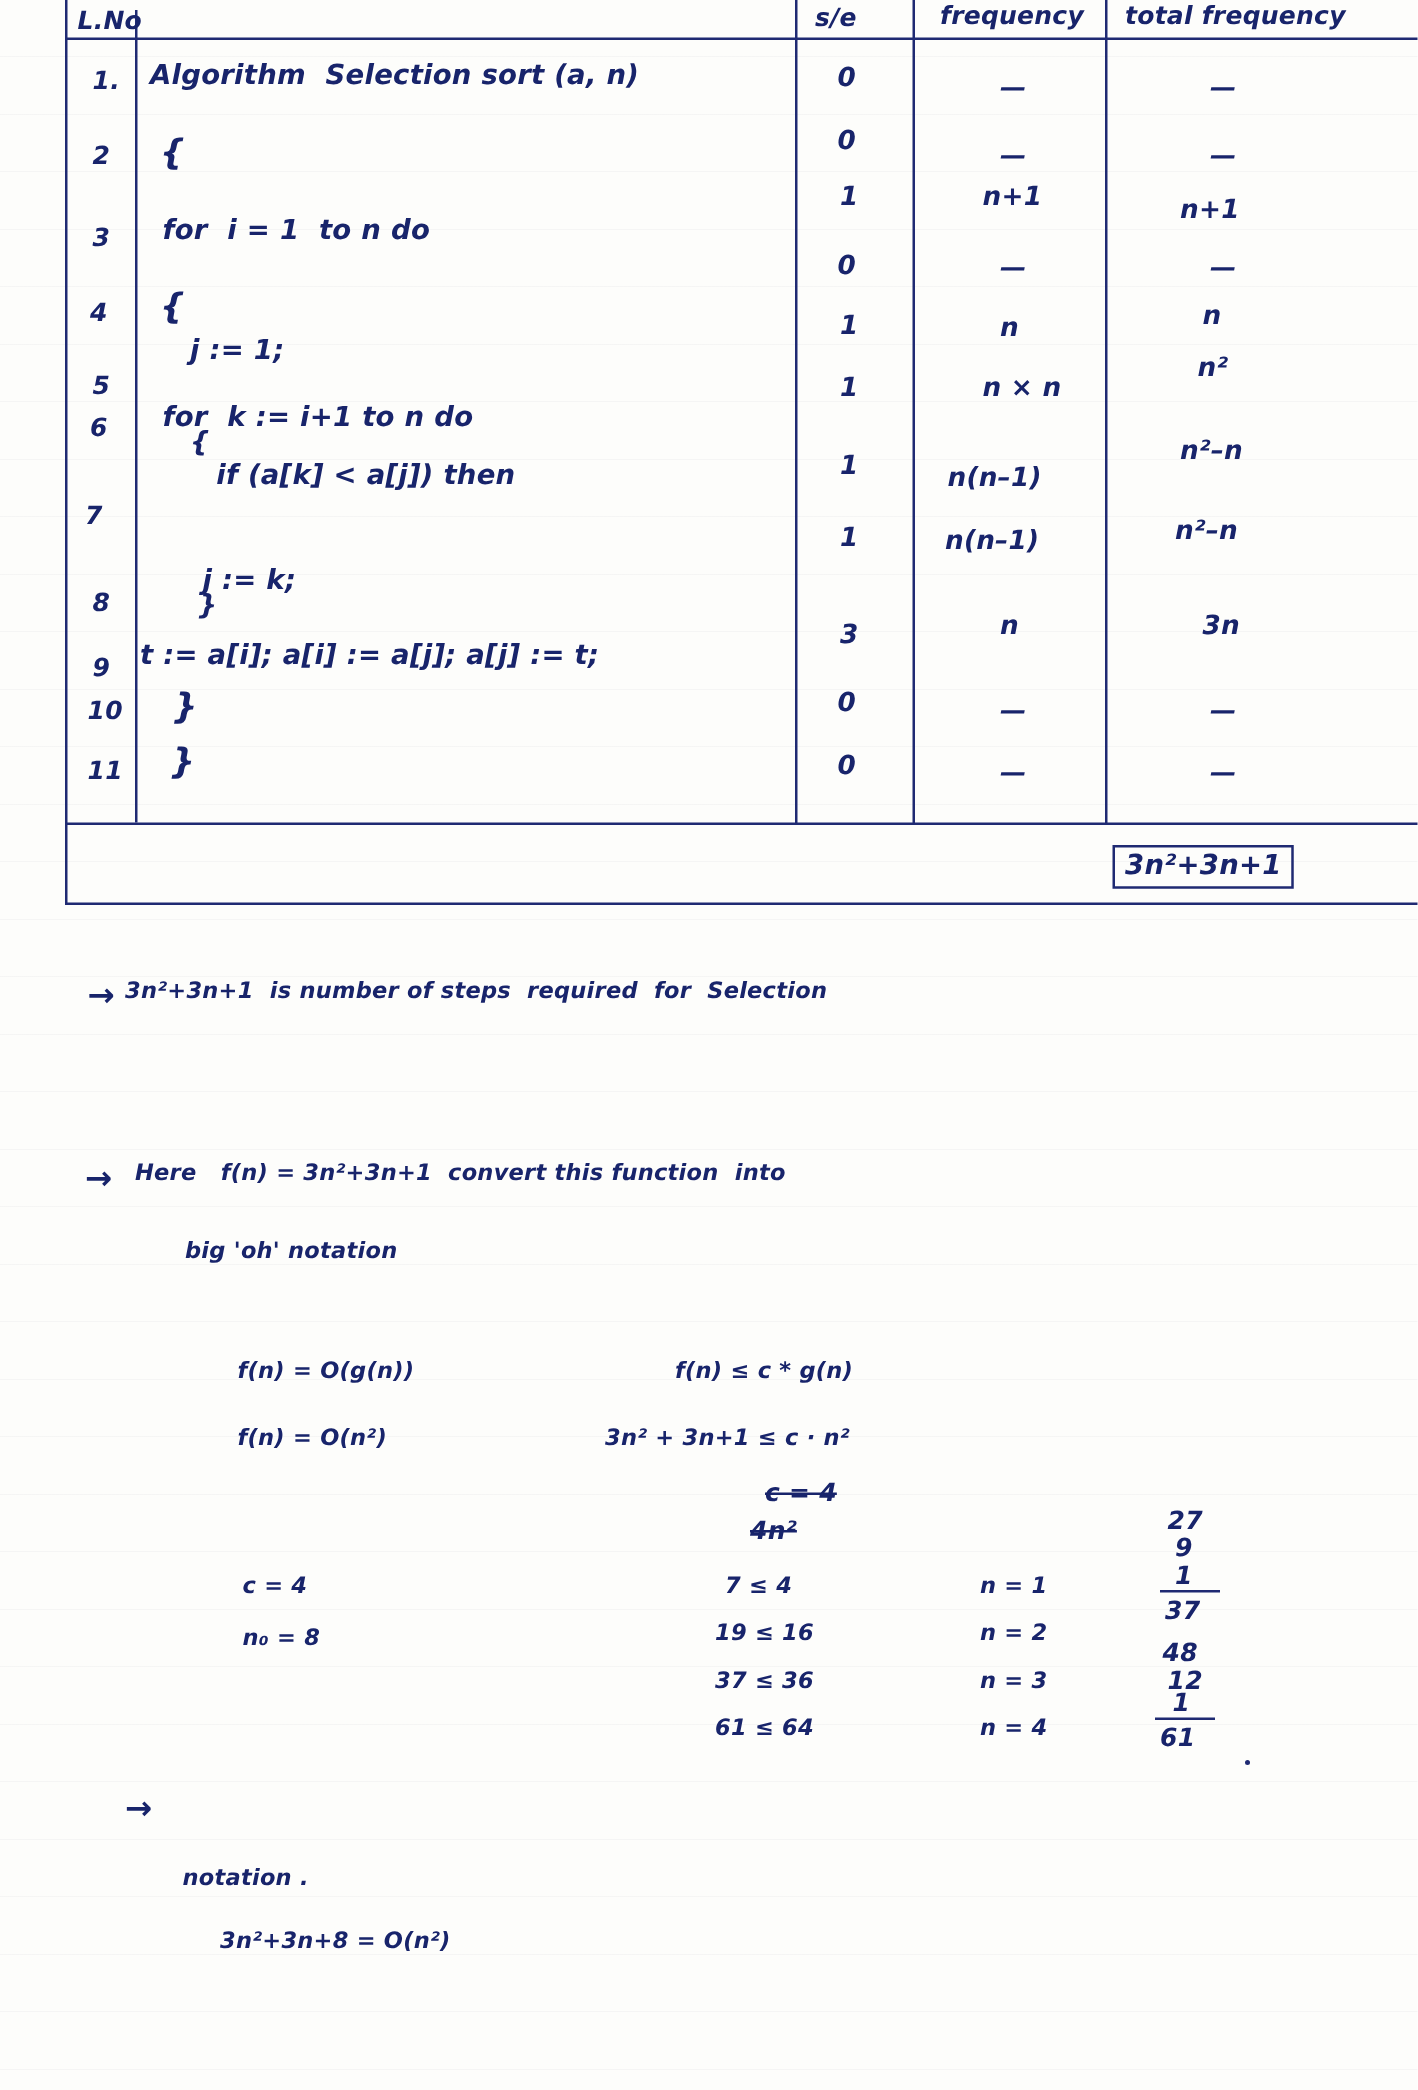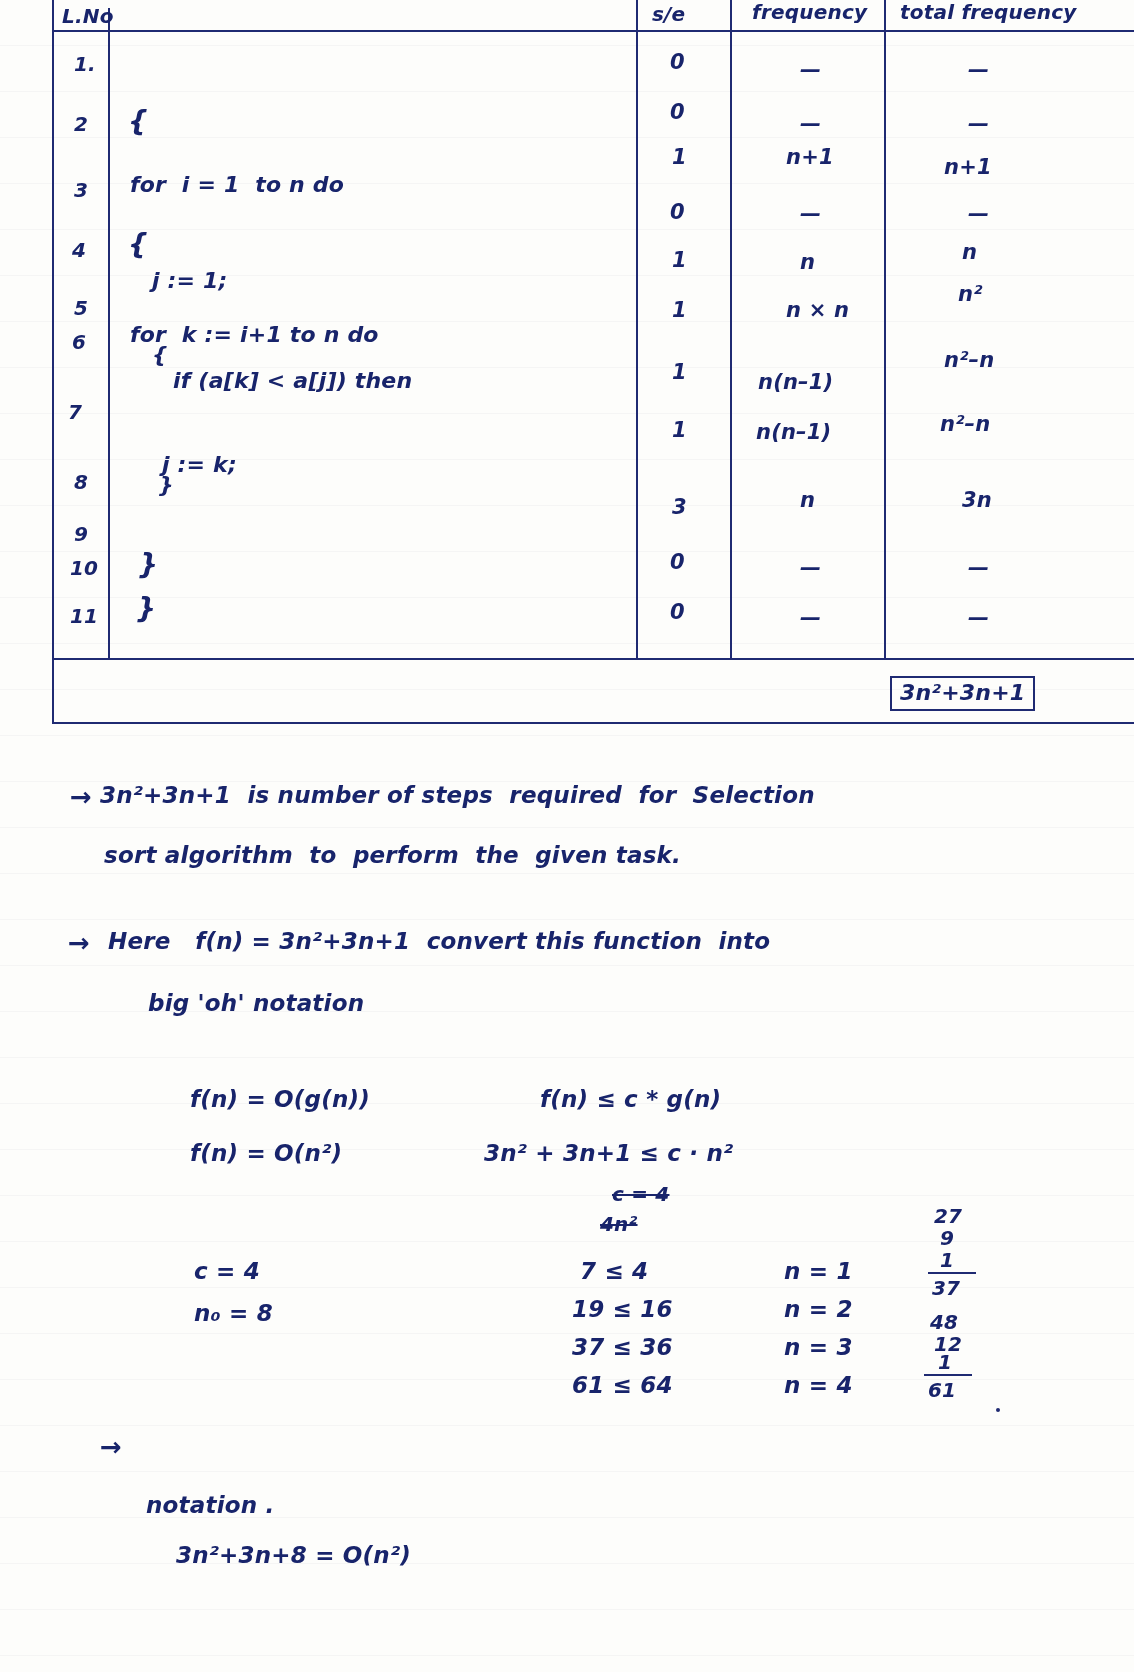--- a/index.html
+++ b/index.html
@@ -50,21 +50,21 @@
   .v { width: 2px; }
   .h { height: 2px; }
 
   
   .hdr { font-size: 20px; }
 
   .lineno { font-size: 20px; }
   .code { font-size: 22px; }
   .cellnum { font-size: 21px; }
 
-  .para { font-size: 23px; }
+  .para { font-size: 18px; }
   .small { font-size: 20px; }
 
   .boxed {
     position: absolute;
     border: 2px solid #1f2a72;
     padding: 2px 8px 4px 8px;
     font-size: 22px;
   }
   .strike {
     text-decoration: line-through;
@@ -96,20 +96,21 @@
   <div class="rule h" style="left:52px; top:658px; width:1082px;"></div>
   <div class="rule v" style="left:52px; top:0px; height:724px;"></div>
   <div class="rule h" style="left:52px; top:722px; width:1082px;"></div>
 
   <div class="abs ink hdr" style="left:62px; top:4px;">L.No</div>
   <div class="abs ink hdr" style="left:652px; top:2px;">s/e</div>
   <div class="abs ink hdr" style="left:752px; top:0px;">frequency</div>
   <div class="abs ink hdr" style="left:900px; top:0px;">total frequency</div>
 
   <div class="abs ink lineno" style="left:74px; top:52px;">1.</div>
+  <div class="abs ink code" style="left:120px; top:48px;">Algorithm  Selection sort (a, n)</div>
   <div class="abs ink cellnum" style="left:670px; top:50px;">0</div>
   <div class="abs ink cellnum" style="left:800px; top:58px;">—</div>
   <div class="abs ink cellnum" style="left:968px; top:58px;">—</div>
 
   <div class="abs ink lineno" style="left:74px; top:112px;">2</div>
   <div class="abs ink code" style="left:128px; top:105px; font-size:28px;">{</div>
   <div class="abs ink cellnum" style="left:670px; top:100px;">0</div>
   <div class="abs ink cellnum" style="left:800px; top:112px;">—</div>
   <div class="abs ink cellnum" style="left:968px; top:112px;">—</div>
 
@@ -145,20 +146,21 @@
   <div class="abs ink cellnum" style="left:944px; top:348px;">n²–n</div>
 
   <div class="abs ink lineno" style="left:74px; top:470px;">8</div>
   <div class="abs ink code" style="left:162px; top:452px;">j := k;</div>
   <div class="abs ink code" style="left:158px; top:472px; font-size:22px;">}</div>
   <div class="abs ink cellnum" style="left:672px; top:418px;">1</div>
   <div class="abs ink cellnum" style="left:756px; top:420px;">n(n–1)</div>
   <div class="abs ink cellnum" style="left:940px; top:412px;">n²–n</div>
 
   <div class="abs ink lineno" style="left:74px; top:522px;">9</div>
+  <div class="abs ink code" style="left:112px; top:512px;">t := a[i]; a[i] := a[j]; a[j] := t;</div>
   <div class="abs ink cellnum" style="left:672px; top:495px;">3</div>
   <div class="abs ink cellnum" style="left:800px; top:488px;">n</div>
   <div class="abs ink cellnum" style="left:962px; top:488px;">3n</div>
 
   <div class="abs ink lineno" style="left:70px; top:556px;">10</div>
   <div class="abs ink code" style="left:138px; top:548px; font-size:28px;">}</div>
   <div class="abs ink cellnum" style="left:670px; top:550px;">0</div>
   <div class="abs ink cellnum" style="left:800px; top:556px;">—</div>
   <div class="abs ink cellnum" style="left:968px; top:556px;">—</div>
 
@@ -166,21 +168,20 @@
   <div class="abs ink code" style="left:136px; top:592px; font-size:28px;">}</div>
   <div class="abs ink cellnum" style="left:670px; top:600px;">0</div>
   <div class="abs ink cellnum" style="left:800px; top:606px;">—</div>
   <div class="abs ink cellnum" style="left:968px; top:606px;">—</div>
 
   <div class="boxed ink" style="left:890px; top:676px;">3n²+3n+1</div>
 
   <div class="abs ink para" style="left:70px; top:782px; font-size:26px;">→</div>
   <div class="abs ink para" style="left:100px; top:782px;">3n²+3n+1  is number of steps  required  for  Selection</div>
 
-  <div class="abs ink para" style="left:104px; top:842px;">sort algorithm  to  perform  the  given task.</div>
 
   <div class="abs ink para" style="left:68px; top:928px; font-size:26px;">→</div>
   <div class="abs ink para" style="left:108px; top:928px;">Here   f(n) = 3n²+3n+1  convert this function  into</div>
 
   <div class="abs ink para" style="left:148px; top:990px;">big 'oh' notation</div>
 
   <div class="abs ink para" style="left:190px; top:1086px;">f(n) = O(g(n))</div>
   <div class="abs ink para" style="left:190px; top:1140px;">f(n) = O(n²)</div>
 
   <div class="abs ink para" style="left:540px; top:1086px;">f(n) ≤ c * g(n)</div>

